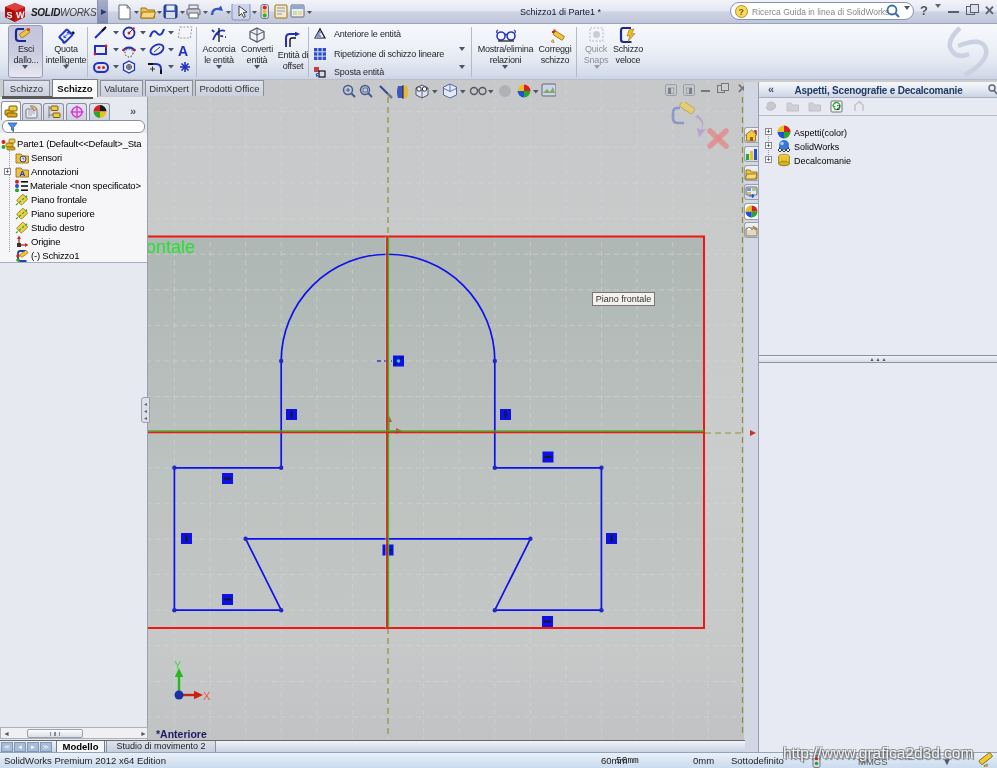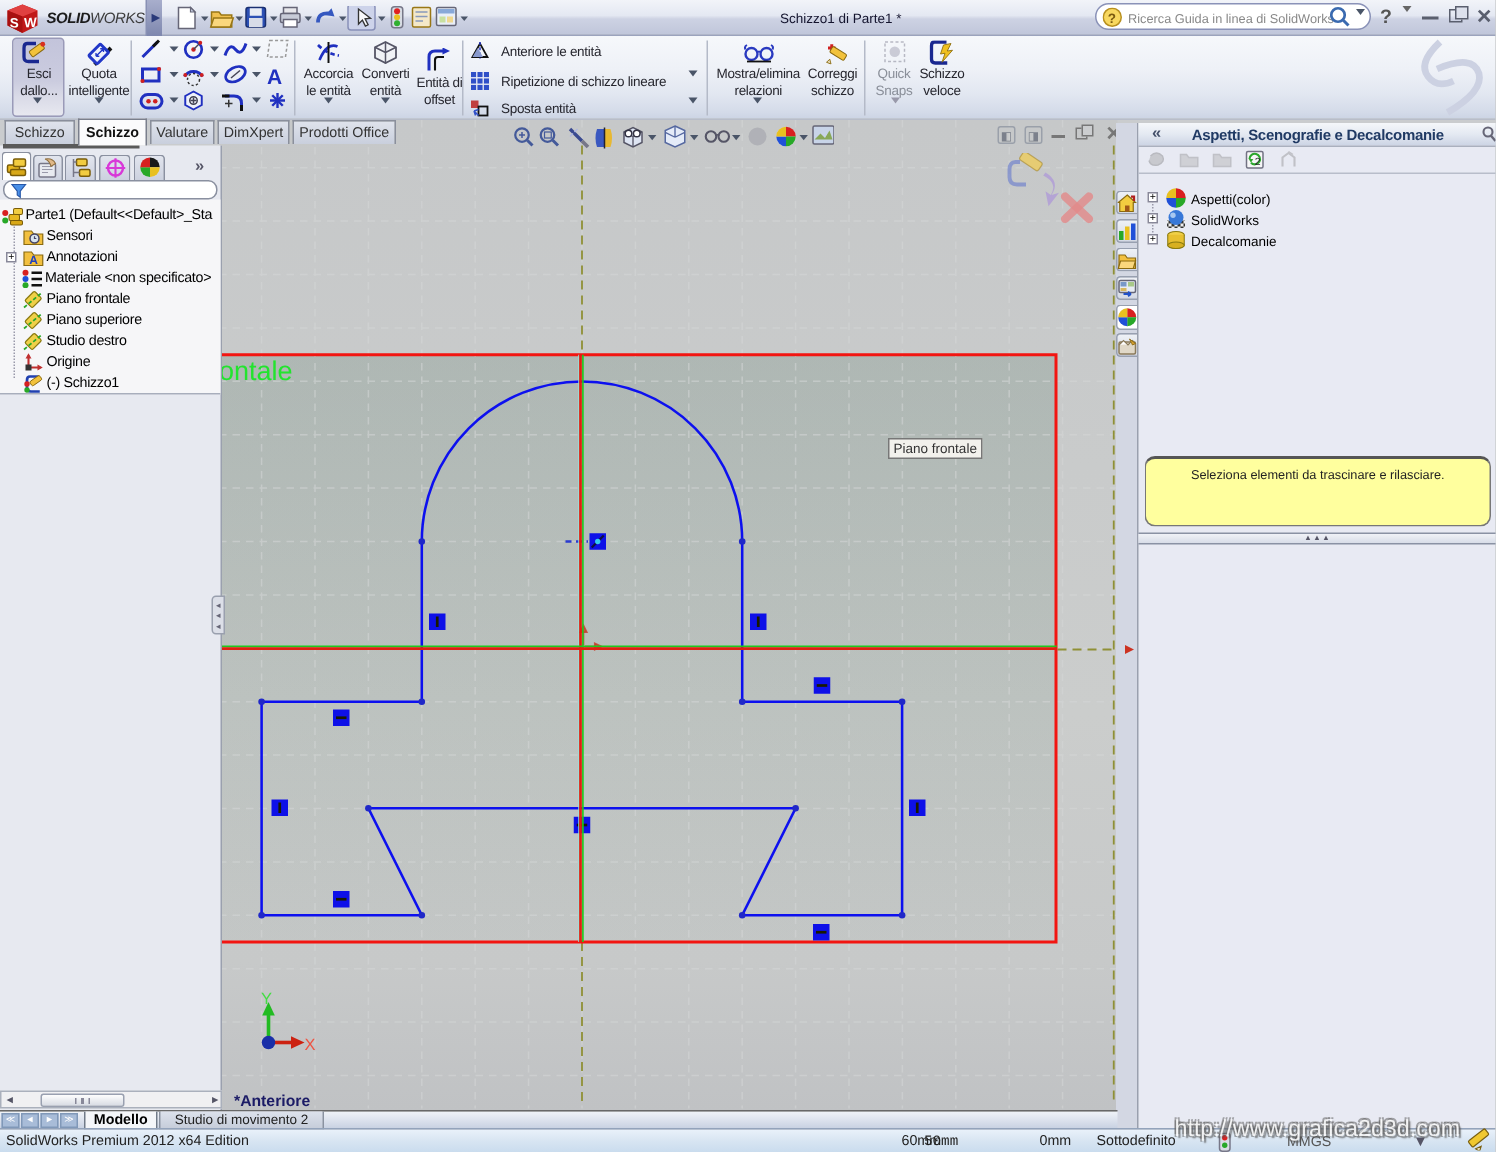--- a/index.html
+++ b/index.html
@@ -482,23 +482,20 @@
     <span class="abs" style="left:35px; top:26px;">SolidWorks</span>
     <div class="abs" style="left:6px; top:40px; width:7px; height:7px; border:1px solid #889; background:#fff; font-size:7px; line-height:6px; text-align:center;">+</div>
     <svg class="abs" style="left:18px; top:37px;" width="14" height="14">
         <ellipse cx="7" cy="3.5" rx="5.5" ry="2.2" fill="#f0d048" stroke="#8a7a10" stroke-width="0.7"></ellipse>
         <path d="M1.5,3.5 v7 a5.5,2.2 0 0 0 11,0 v-7" fill="#e8c030" stroke="#8a7a10" stroke-width="0.7"></path>
         <ellipse cx="7" cy="10.5" rx="5.5" ry="2.2" fill="#d8b020" stroke="#8a7a10" stroke-width="0.7"></ellipse>
       </svg>
     <span class="abs" style="left:35px; top:40px;">Decalcomanie</span>
   </div>
 
-  <div class="abs" style="left:4px; top:222px; width:231px; height:47px; background:#ffff9e; border:1px solid #777; border-top:2px solid #555; border-radius:7px;">
-    <div style="font-size:8.5px; color:#222; text-align:center; margin-top:5px;">Seleziona elementi da trascinare e rilasciare.</div>
-  </div>
 
   <div class="abs" style="left:0; top:273px; width:239px; height:8px; background:linear-gradient(180deg,#f0f2f7,#d8dde8); border-top:1.5px solid #8a92a4; border-bottom:1.5px solid #8a92a4;">
     <div style="text-align:center; font-size:5px; color:#556; line-height:7px; letter-spacing:1px;">▲▲▲</div>
   </div>
 </div>
 
 <div class="abs" id="ribbon" style="left:0; top:24px; width:997px; height:56px; background:linear-gradient(180deg,#f6f8fb 0%,#eef1f7 40%,#e2e7f1 70%,#d4dbe9 92%,#ccd4e4 100%); border-bottom:1px solid #b8bdc9;">
 
   <svg class="abs" style="left:928px; top:0px;" width="69" height="56">
     <path d="M32,4 q-15,14 -8,23 q6,8 17,3" fill="none" stroke="#ccd1e2" stroke-width="4.5"></path>

